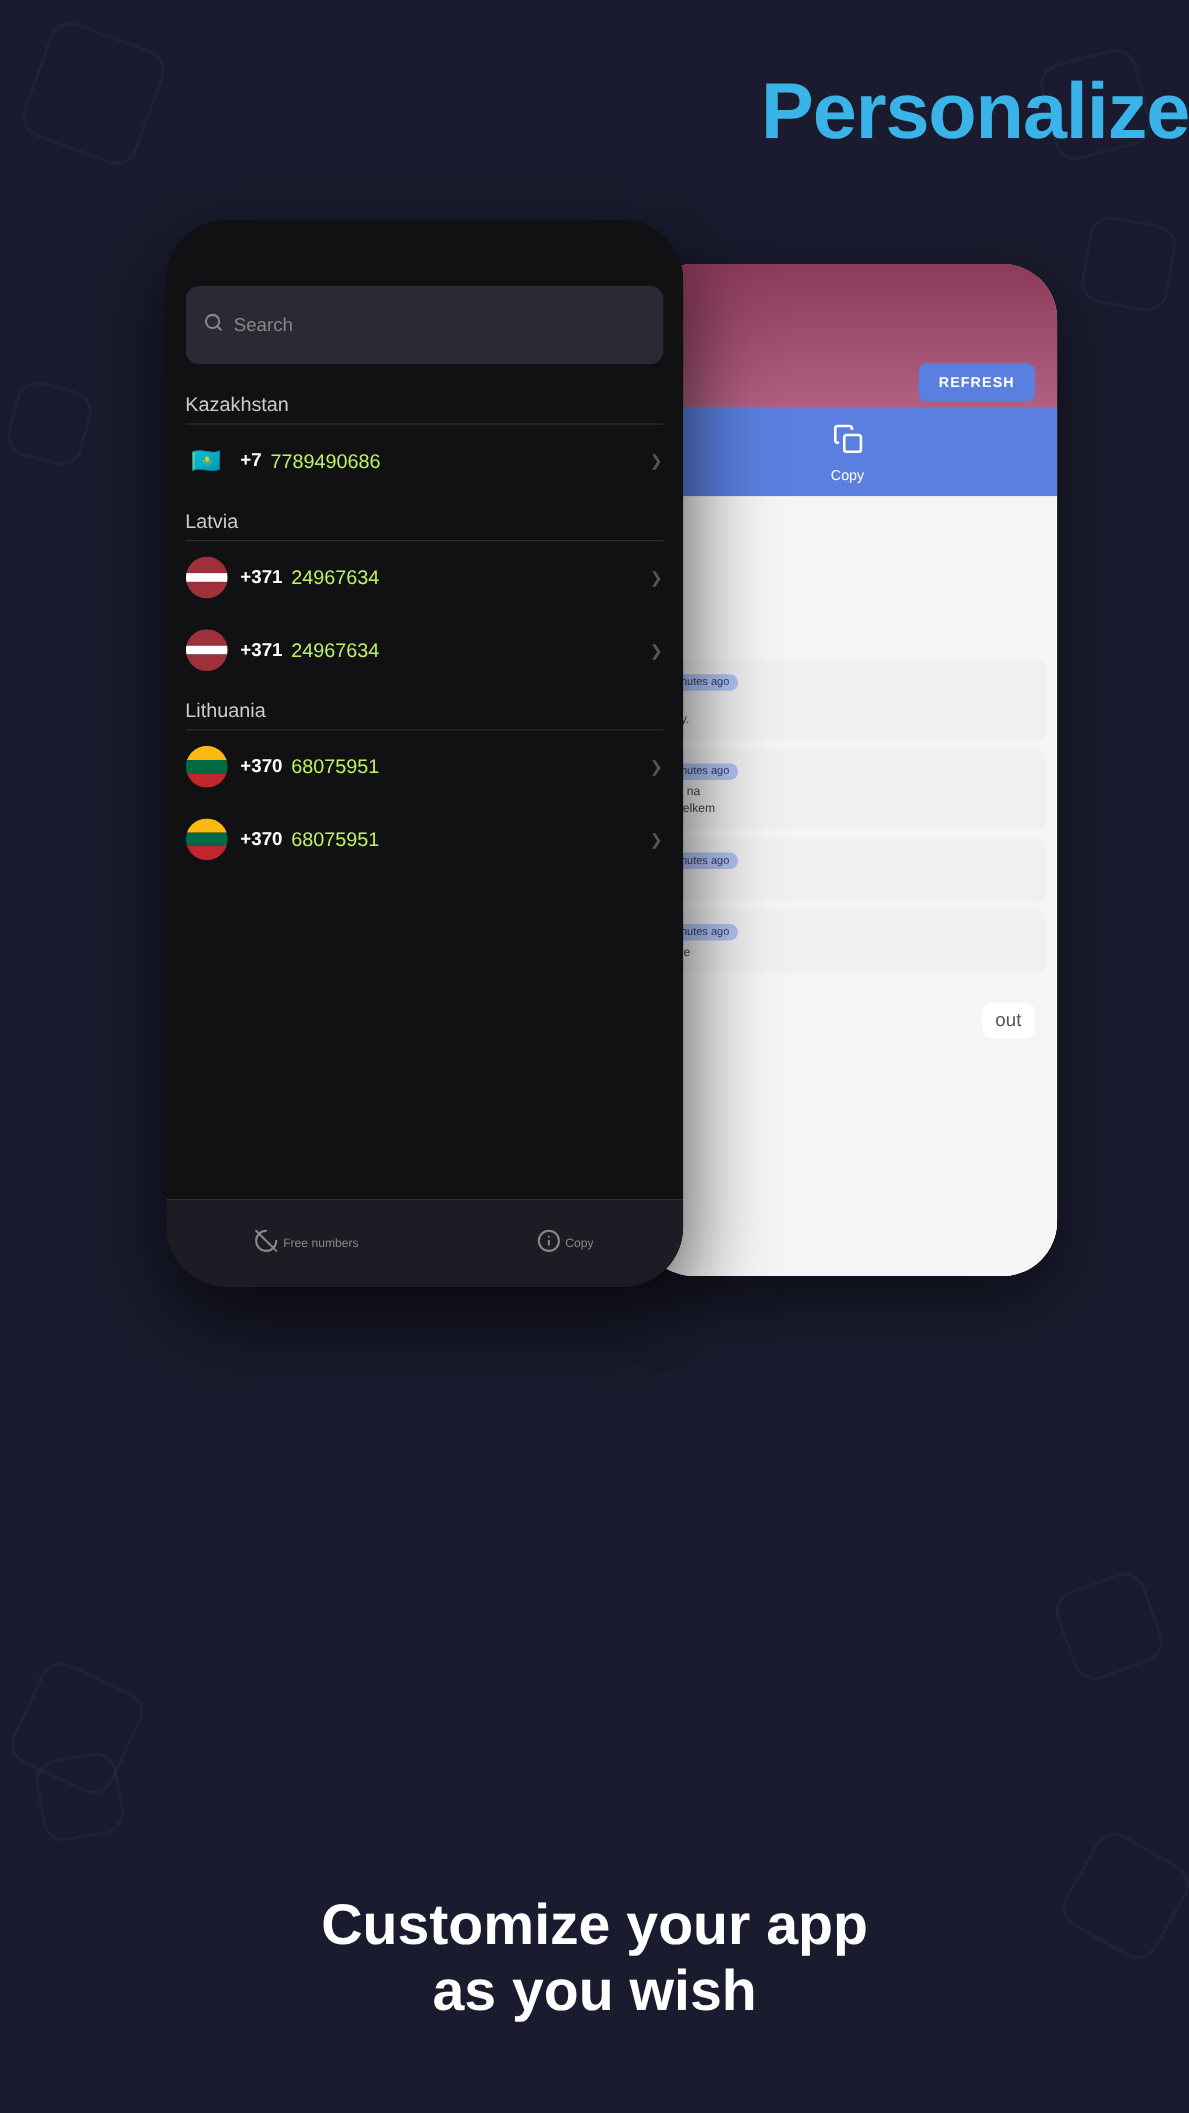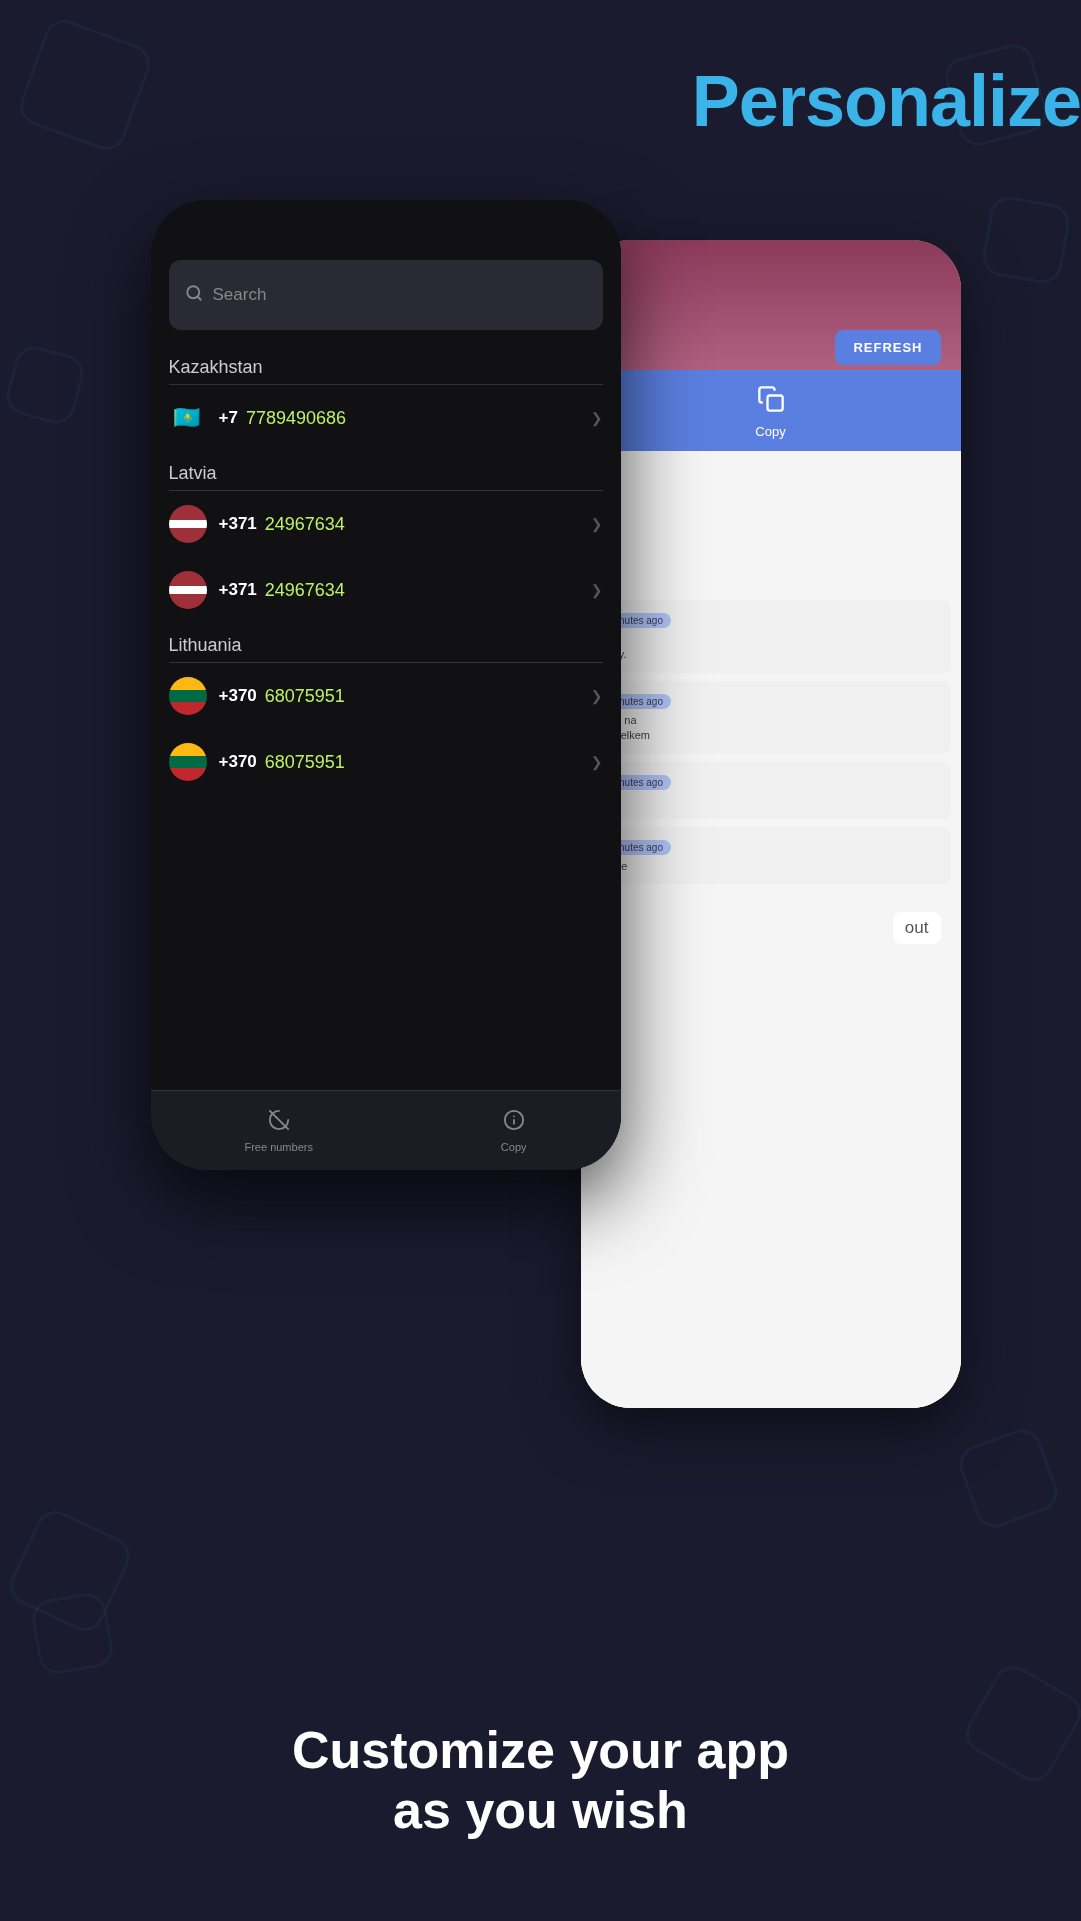--- a/index.html
+++ b/index.html
@@ -43,21 +43,21 @@
       width: 780px;
       height: 1000px;
     }
 
     
     .phone-back {
       position: absolute;
       top: 40px;
       right: -30px;
       width: 380px;
-      height: 1168px;
+      height: 920px;
       background: #fde047;
       border-radius: 50px;
       overflow: hidden;
       box-shadow: 0 20px 60px rgba(0,0,0,0.5);
     }
 
     .phone-back-content {
       position: absolute;
       top: 0;
       left: 0;
@@ -241,21 +241,20 @@
       height: 80px;
       background: #1c1c24;
       display: flex;
       align-items: center;
       justify-content: space-around;
       border-top: 1px solid #333;
     }
 
     .nav-item {
       display: flex;
-      flex-direction: column;
       align-items: center;
       gap: 4px;
       cursor: pointer;
     }
 
     .nav-icon {
       font-size: 22px;
       color: #888;
     }
 

